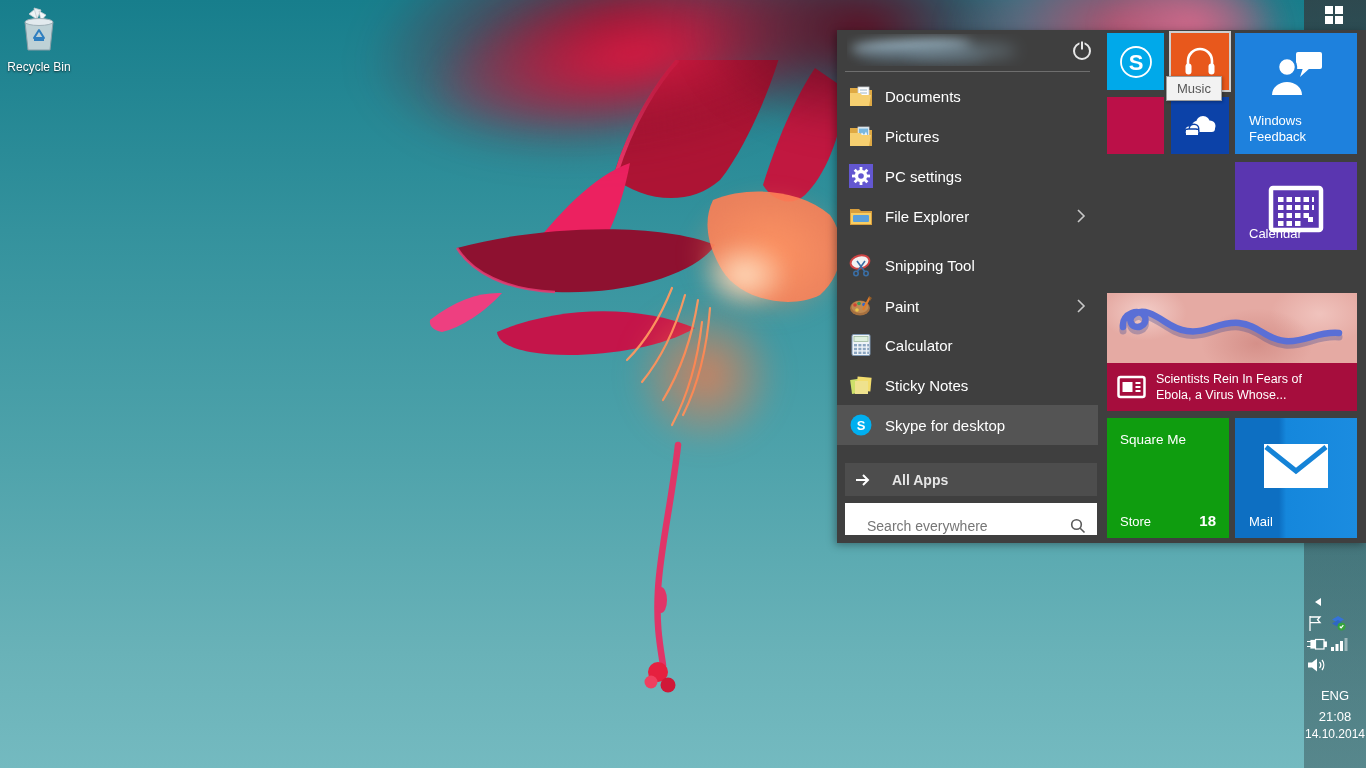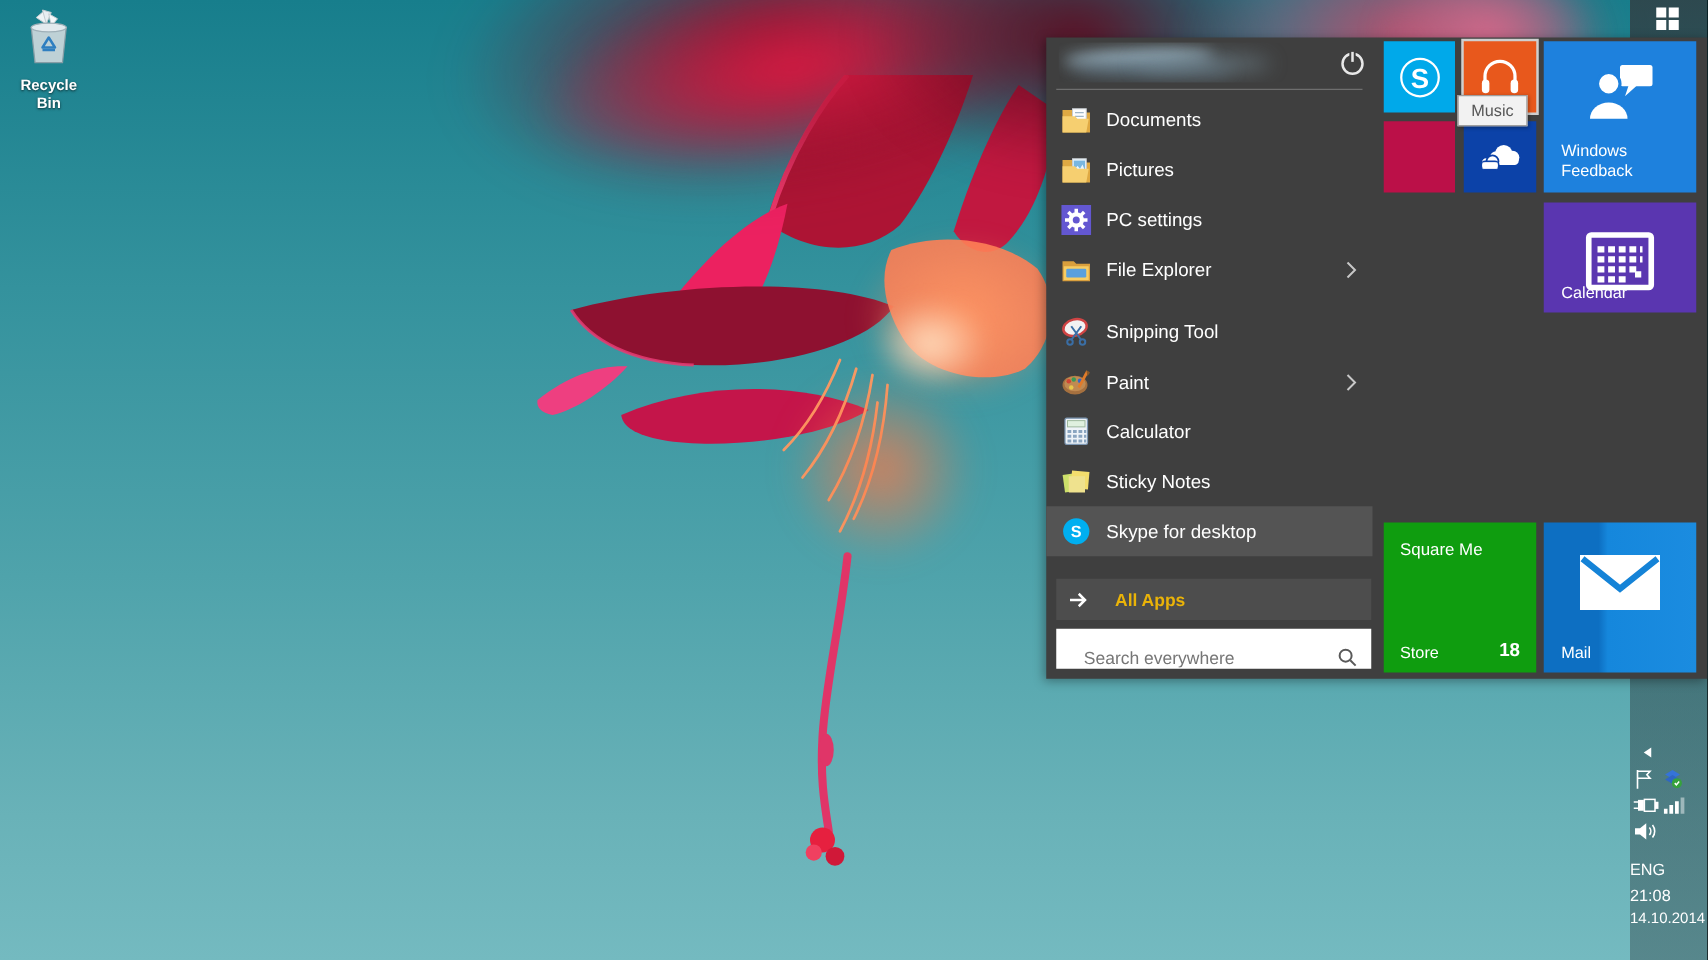--- a/index.html
+++ b/index.html
@@ -15,52 +15,52 @@
   .m1{left:360px;top:-90px;width:520px;height:250px;background:radial-gradient(closest-side,#7c0f27,rgba(124,15,39,0));filter:blur(16px);transform:rotate(-8deg);}
   .m2{left:420px;top:-20px;width:430px;height:150px;background:radial-gradient(closest-side,#d61a42,rgba(214,26,66,0));filter:blur(12px);transform:rotate(-10deg);}
   .m3{left:690px;top:-80px;width:340px;height:220px;background:radial-gradient(closest-side,#5e0b1f,rgba(94,11,31,0));filter:blur(14px);}
   .m4{left:950px;top:-70px;width:350px;height:200px;background:radial-gradient(closest-side,#bd4e6d,rgba(189,78,109,0));filter:blur(14px);}
   .m5{left:1100px;top:-30px;width:180px;height:110px;background:radial-gradient(closest-side,#d4688a,rgba(212,104,138,0));filter:blur(10px);}
   .g1{left:690px;top:190px;width:160px;height:130px;background:radial-gradient(closest-side,rgba(255,150,100,.9),rgba(255,150,100,0));filter:blur(10px);z-index:2;}
   .g2{left:700px;top:240px;width:90px;height:70px;background:radial-gradient(closest-side,rgba(255,225,195,.95),rgba(255,225,195,0));filter:blur(8px);z-index:2;}
   .g3{left:630px;top:300px;width:150px;height:150px;background:radial-gradient(closest-side,rgba(255,120,70,.75),rgba(255,120,70,0));filter:blur(12px);z-index:2;}
 
   
-  .rbin{left:6px;top:6px;width:66px;text-align:center;z-index:3;cursor:default;font-weight:bold;}
+  .rbin{left:6px;top:6px;width:66px;text-align:center;z-index:3;cursor:default;}
   .rbin .lbl{margin-top:2px;font-size:12px;color:#fff;text-shadow:0 1px 2px rgba(0,0,0,.7);}
 
   
   .wm{right:70px;top:722px;text-align:right;color:rgba(255,255,255,.82);font-size:15px;line-height:21px;z-index:3;}
 
   
   .tbar{left:1304px;top:0;width:62px;height:768px;z-index:6;
     background:linear-gradient(180deg,rgba(52,58,62,.78) 0%,rgba(45,55,60,.55) 20%,rgba(40,52,56,.38) 100%);}
   .startbtn{left:20px;top:5px;width:20px;height:20px;cursor:pointer;}
-  .tray-txt{left:0;width:62px;text-align:left;color:#fff;}
+  .tray-txt{left:0;width:62px;text-align:center;color:#fff;}
   .lang{top:688px;font-size:13px;}
   .clock{top:709px;font-size:13px;}
   .date{top:727px;font-size:12px;}
 
   
   .menu{left:837px;top:30px;width:529px;height:513px;background:#3f3f3f;z-index:10;box-shadow:-2px 2px 8px rgba(0,0,0,.35);}
   .usr-smear{overflow:hidden;left:10px;top:4px;width:190px;height:32px;}
   .smear{position:absolute;border-radius:50%;}
   .s1{left:4px;top:6px;width:120px;height:13px;background:#a8c4d4;filter:blur(6px);opacity:.9;transform:rotate(-2deg);}
   .s2{left:10px;top:16px;width:130px;height:11px;background:#5d7585;filter:blur(7px);opacity:.8;}
   .s3{left:60px;top:10px;width:110px;height:14px;background:#7b929e;filter:blur(8px);opacity:.6;}
   .pwr{left:233px;top:8px;width:24px;height:24px;cursor:pointer;}
   .divider{left:8px;top:41px;width:245px;height:1px;background:#6e6e6e;}
   .mi{left:0;width:261px;height:40px;display:flex;align-items:center;cursor:pointer;}
   .mi.sel{background:#545454;}
   .mi .ic{width:24px;height:24px;margin-left:12px;flex:0 0 24px;}
   .mi .t{margin-left:12px;font-size:15px;color:#fff;white-space:nowrap;}
   .mi .chev{position:absolute;right:12px;width:10px;height:14px;}
   .allapps{left:8px;top:433px;width:252px;height:33px;background:#4d4d4d;display:flex;align-items:center;cursor:pointer;}
   .allapps .ar{width:16px;height:16px;margin-left:10px;}
-  .allapps .t{margin-left:21px;font-size:14px;font-weight:bold;color:#eab308;}
+  .allapps .t{margin-left:21px;font-size:14px;font-weight:bold;color:#e5e5e5;}
   .search{left:8px;top:473px;width:252px;height:32px;background:#fff;display:flex;align-items:flex-end;}
   .search input{border:none;outline:none;flex:1;margin-left:20px;font-size:14px;color:#333;font-family:"Liberation Sans",sans-serif;background:transparent;}
   .search input::placeholder{color:#767676;}
   .search .mag{width:18px;height:18px;margin-right:10px;cursor:pointer;}
 
   
   .tile{position:absolute;cursor:pointer;color:#fff;overflow:hidden;}
   .tile .tl{position:absolute;left:14px;bottom:9px;font-size:13px;}
   .t-skype{left:270px;top:3px;width:57px;height:57px;background:#00a9ea;}
   .t-music{left:334px;top:3px;width:58px;height:57px;background:#e8581c;box-shadow:0 0 0 2px #cfcfcf;}
@@ -385,20 +385,41 @@
             <rect x="27" y="29" width="5.5" height="5"></rect>
             <rect x="35.5" y="29" width="5.5" height="5"></rect>
           <rect x="10" y="37" width="5.5" height="5"></rect>
             <rect x="18.5" y="37" width="5.5" height="5"></rect>
             <rect x="27" y="37" width="5.5" height="5"></rect>
             <rect x="40" y="33" width="5" height="5"></rect>
         </g>
       </svg>
       <div class="tl">Calendar</div>
     </div>
+    <div class="tile t-news">
+      <div class="news-photo">
+        <svg width="250" height="70" viewBox="0 0 250 70">
+          <path d="M16,36 C14,22 34,16 38,26 C41,35 28,40 24,32 C21,25 30,18 42,22 C56,27 64,38 80,40 C100,43 112,30 132,32 C152,34 158,48 178,50 C198,52 210,40 232,42" stroke="#30408f" stroke-width="7" fill="none" stroke-linecap="round" opacity=".3" transform="translate(0,2)"></path>
+          <path d="M16,34 C14,20 34,14 38,24 C41,33 28,38 24,30 C21,23 30,16 42,20 C56,25 64,36 80,38 C100,41 112,28 132,30 C152,32 158,46 178,48 C198,50 210,38 232,40" stroke="#5a6fd6" stroke-width="6.5" fill="none" stroke-linecap="round"></path>
+        </svg>
+      </div>
+      <div class="news-bar">
+        <svg style="margin-left:10px;flex:0 0 30px" width="30" height="26" viewBox="0 0 30 26">
+          <rect x="1.5" y="3" width="26" height="20" rx="2" fill="none" stroke="#fff" stroke-width="2.5"></rect>
+          <rect x="5.5" y="8" width="10" height="10" fill="#fff"></rect>
+          <g stroke="#fff" stroke-width="2">
+              <path d="M18.5,9 h5 M18.5,13 h5 M18.5,17 h5"></path>
+            </g>
+        </svg>
+        <div class="news-txt">
+          <div>Scientists Rein In Fears of</div>
+          <div>Ebola, a Virus Whose...</div>
+        </div>
+      </div>
+    </div>
     <div class="tile t-store">
       <div class="store-title">Square Me</div>
       <div class="tl" style="left:13px">Store</div>
       <div class="store-badge">18</div>
     </div>
     <div class="tile t-mail">
       <svg class="cicon" style="top:26px" width="64" height="44" viewBox="0 0 64 44">
         <rect width="64" height="44" fill="#fff"></rect>
         <path d="M2,3 L32,27 62,3" stroke="#1583d7" stroke-width="5" fill="none"></path>
       </svg>

